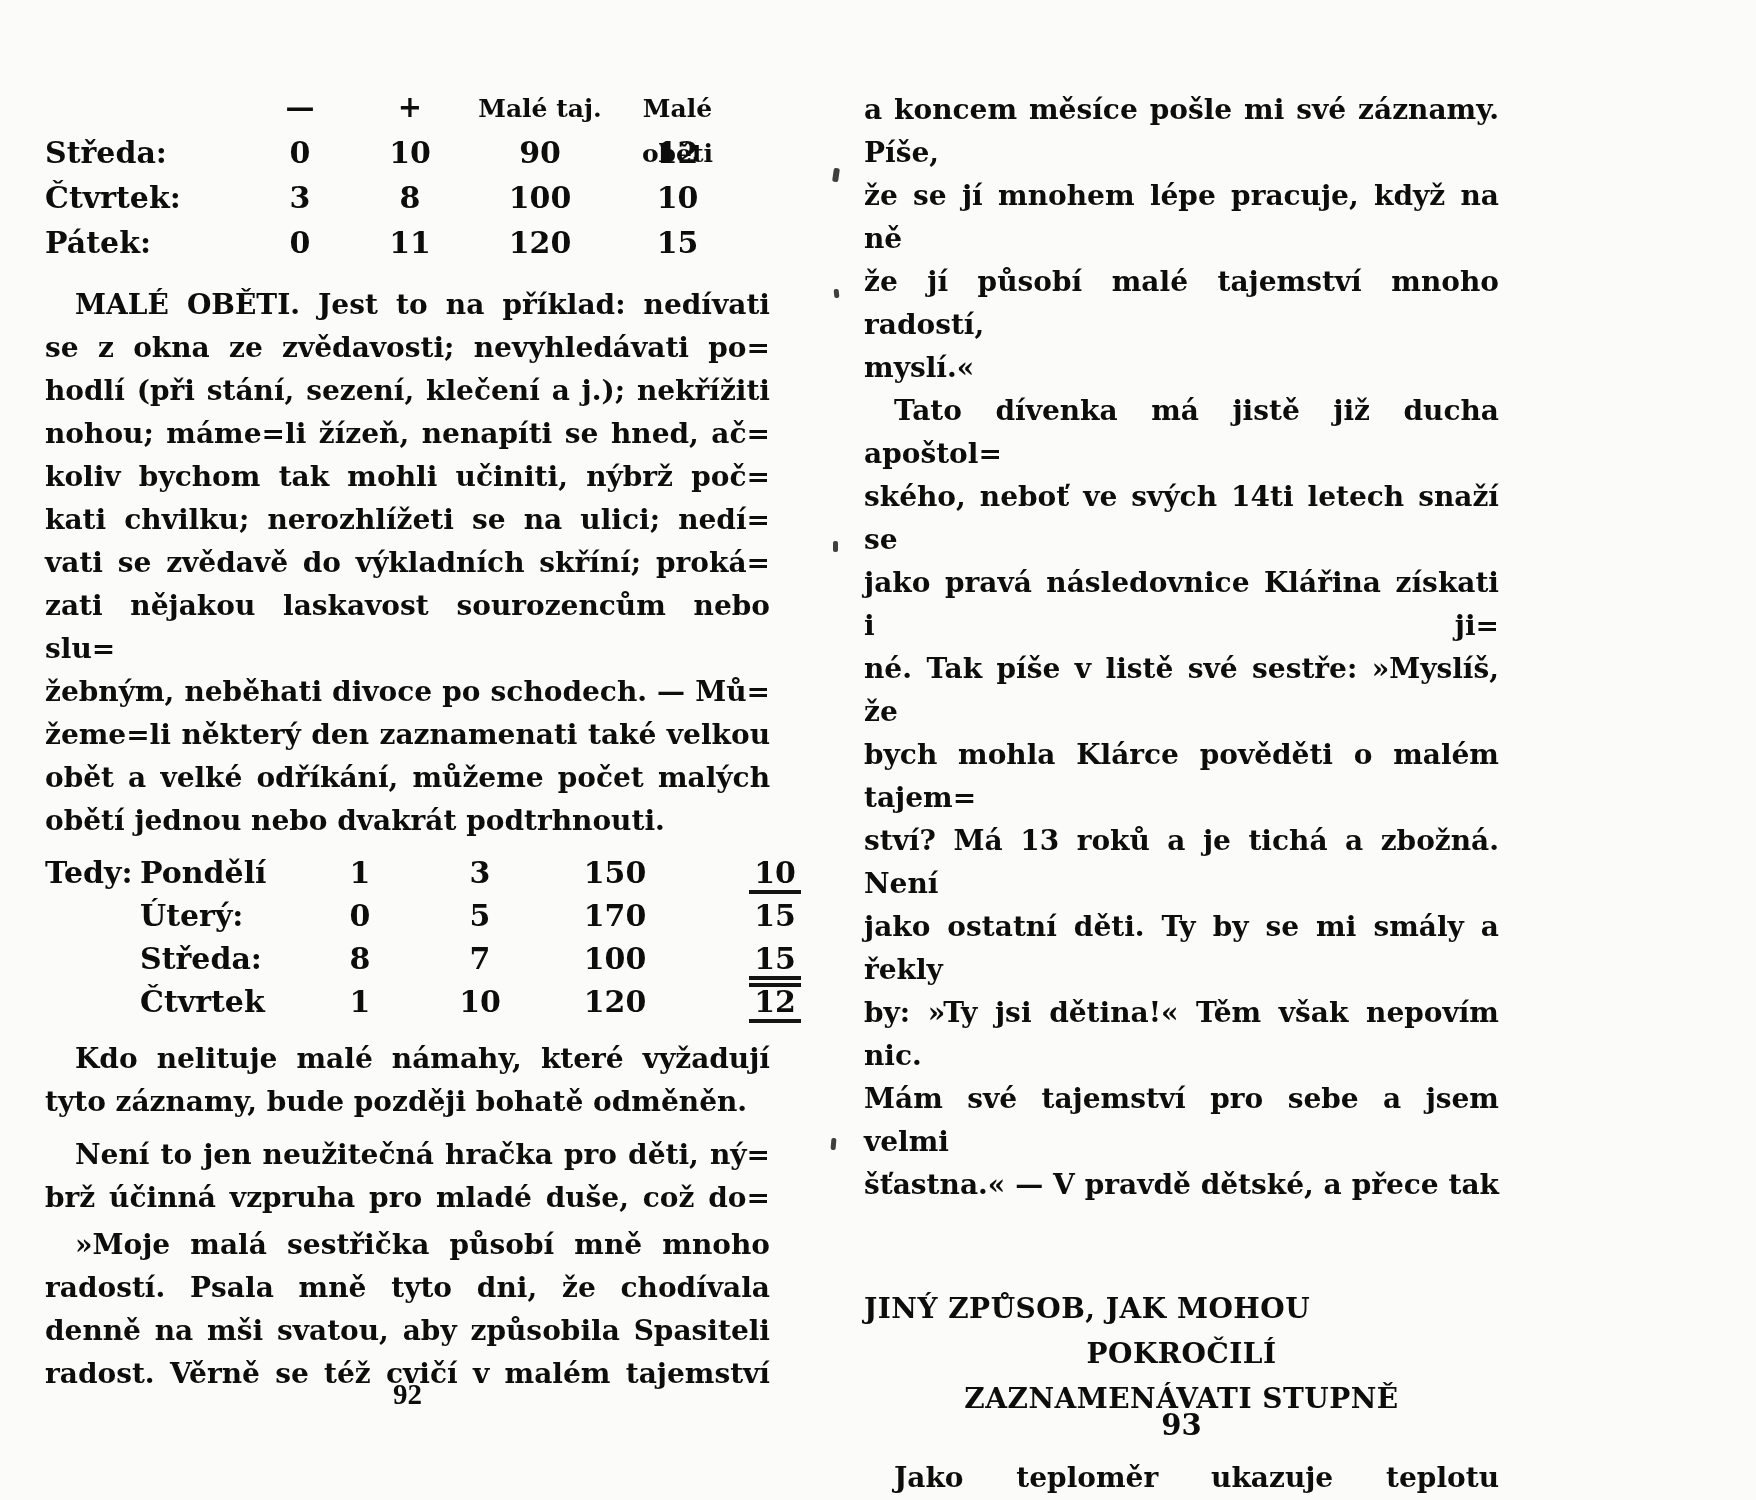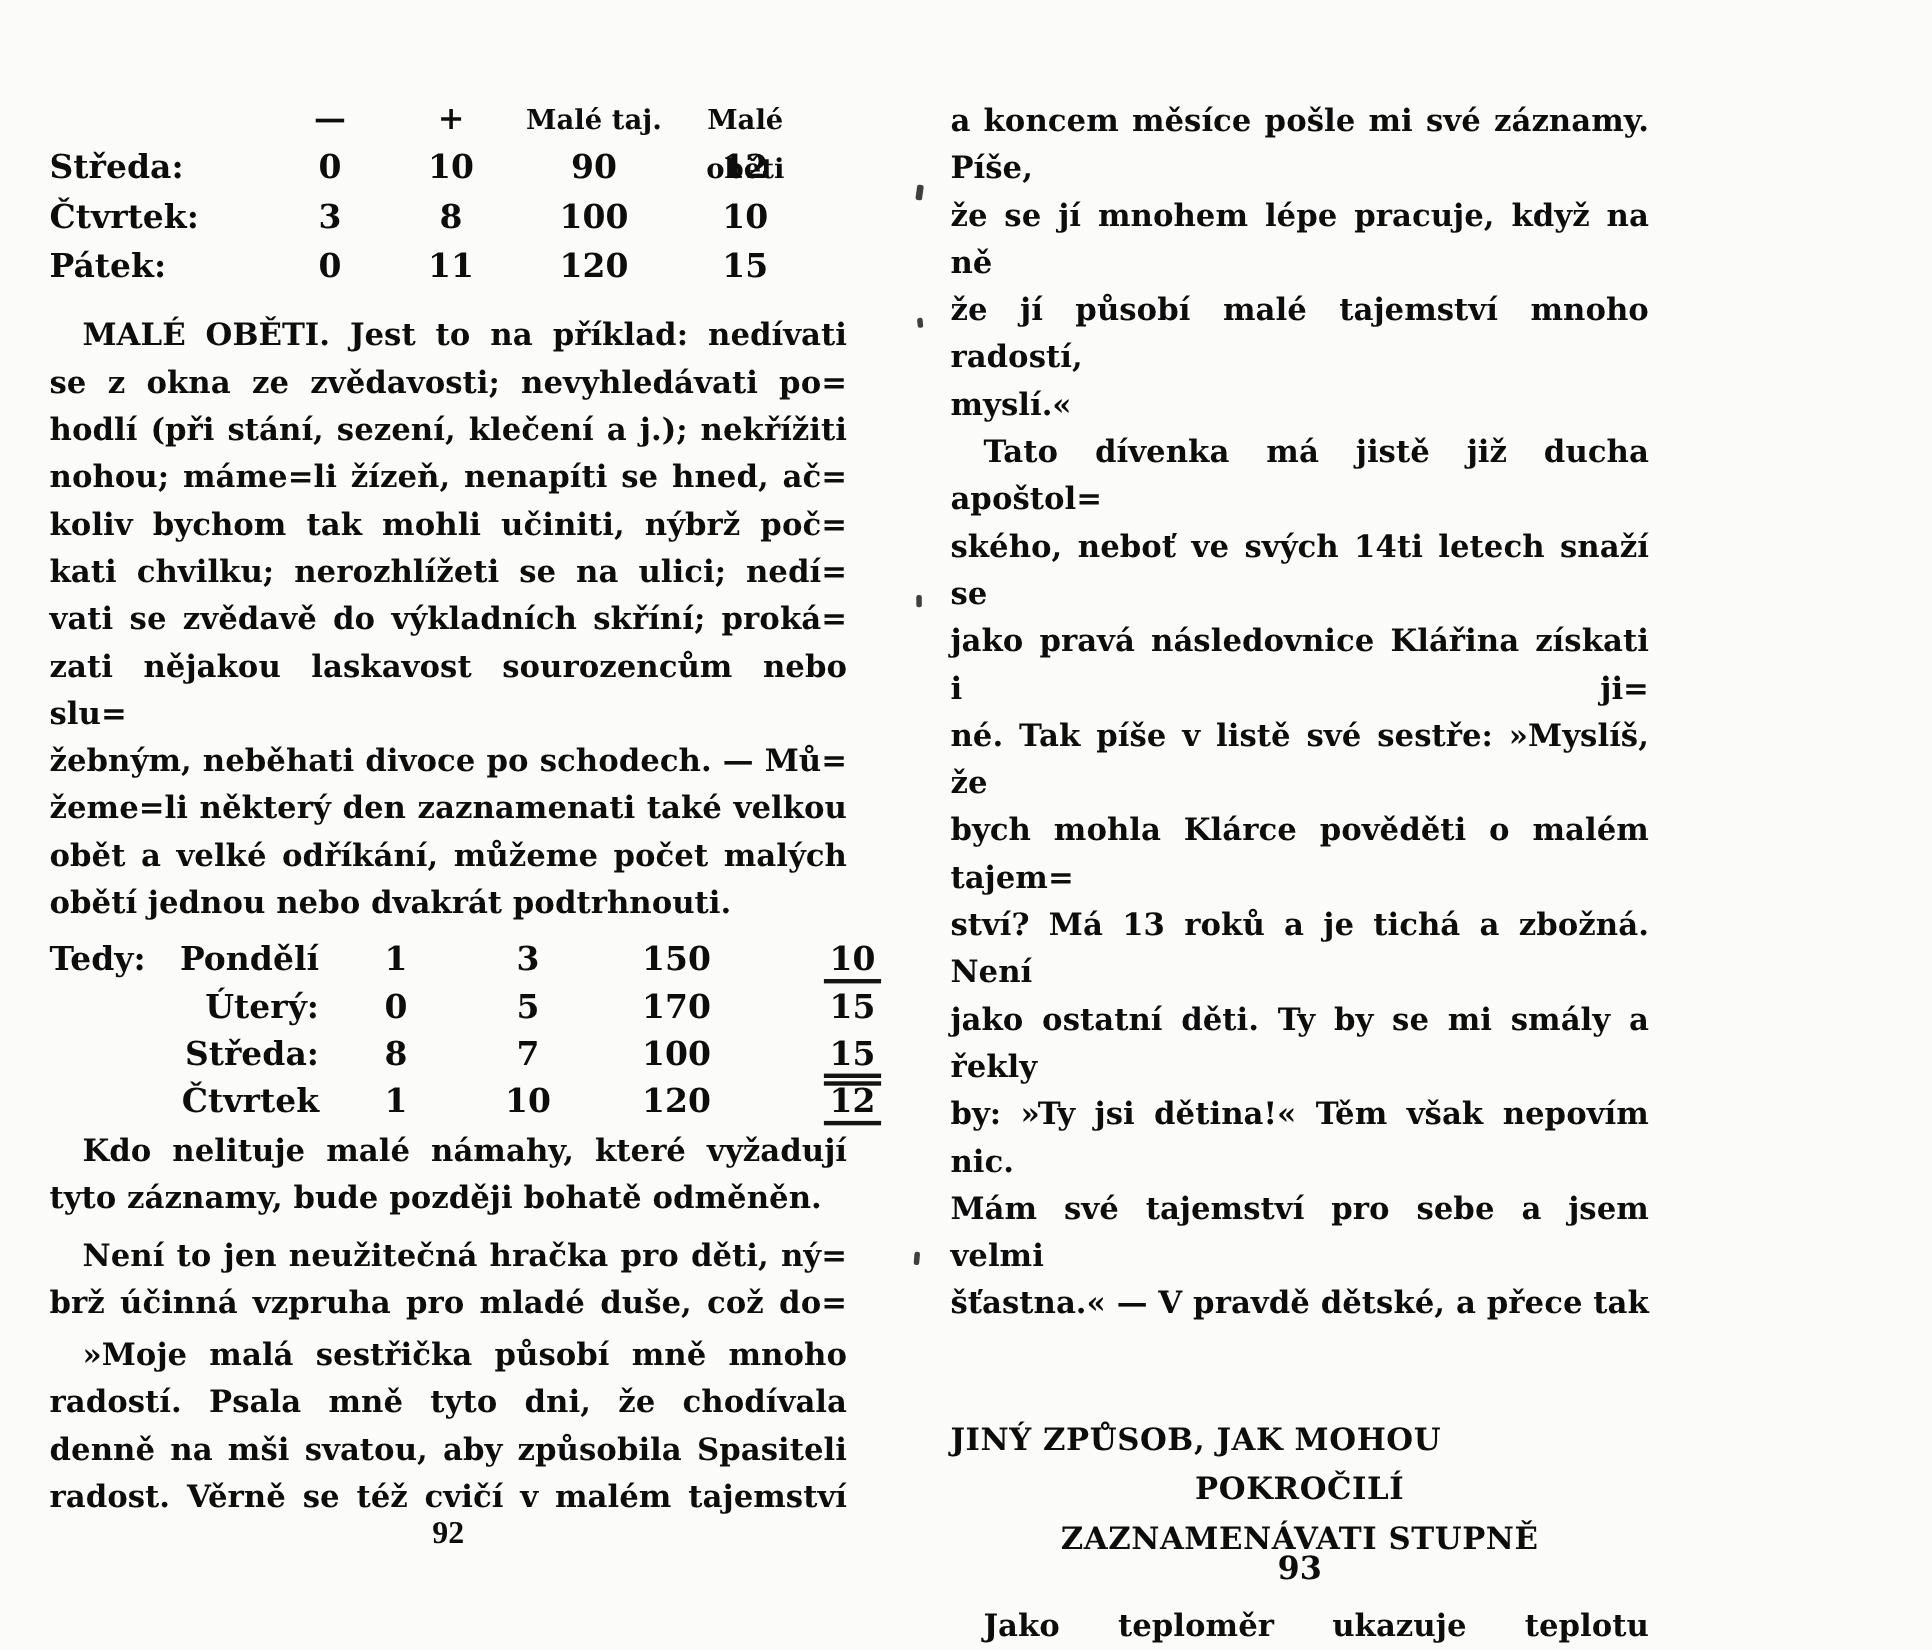--- a/index.html
+++ b/index.html
@@ -25,21 +25,21 @@
   .justify-all .line.last{text-align-last:justify;}
   .center-lines .line,.center-lines .line.last{text-align:left;text-align-last:center;}
 
   .heading{font-size:28px;line-height:45px;letter-spacing:.5px;}
 
   .trow{display:grid;align-items:baseline;}
   .t1 .trow{grid-template-columns:210px 90px 130px 130px 145px;height:45px;line-height:45px;}
   .t2 .trow{grid-template-columns:95px 150px 140px 100px 170px 150px;height:43px;line-height:43px;}
   .cell{font-size:30px;}
   .cell.lbl{text-align:left;}
-  .cell.day{text-align:right;}
+  .cell.day{text-align:left;}
   .cell.num{text-align:center;}
   .t1 .thead .cell{font-size:25px;}
   .t1 .thead .cell.sym{font-size:29px;}
   .mark{display:inline-block;line-height:33px;padding:0 5px 1px 5px;}
   .mark.single{border-bottom:4px solid #141414;}
   .mark.double{border-bottom:11px double #141414;}
 
   .pagenum{position:absolute;left:0;width:100%;text-align:center;font-size:29px;}
   .page-left .pagenum{top:1293px;font-family:Liberation Serif, serif;}
   .page-right .pagenum{top:1320px;}
@@ -147,21 +147,21 @@
           <div class="cell day">Čtvrtek</div>
           <div class="cell num">1</div>
           <div class="cell num">10</div>
           <div class="cell num">120</div>
           <div class="cell num">
             <span class="mark single">12</span>
           </div>
         </div>
       </div>
 
-    <div class="para indent" style="margin-top:1px">
+    <div class="para indent" style="margin-top:14px">
         <div class="line">Kdo nelituje malé námahy, které vyžadují</div>
         <div class="line last">tyto záznamy, bude později bohatě odměněn.</div>
       </div>
 
     <div class="para indent" style="margin-top:10px">
         <div class="line">Není to jen neužitečná hračka pro děti, ný=</div>
         <div class="line">brž účinná vzpruha pro mladé duše, což do=</div>
       </div>
 
     <div class="para indent justify-all" style="margin-top:4px">

